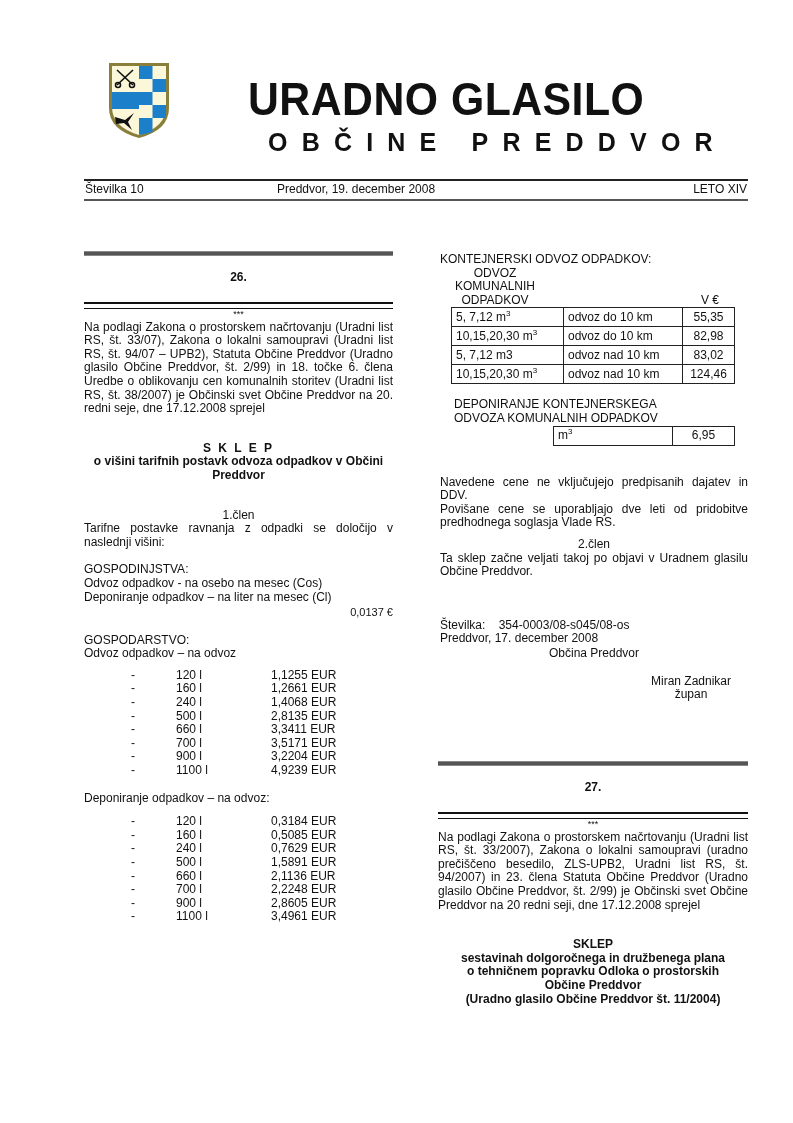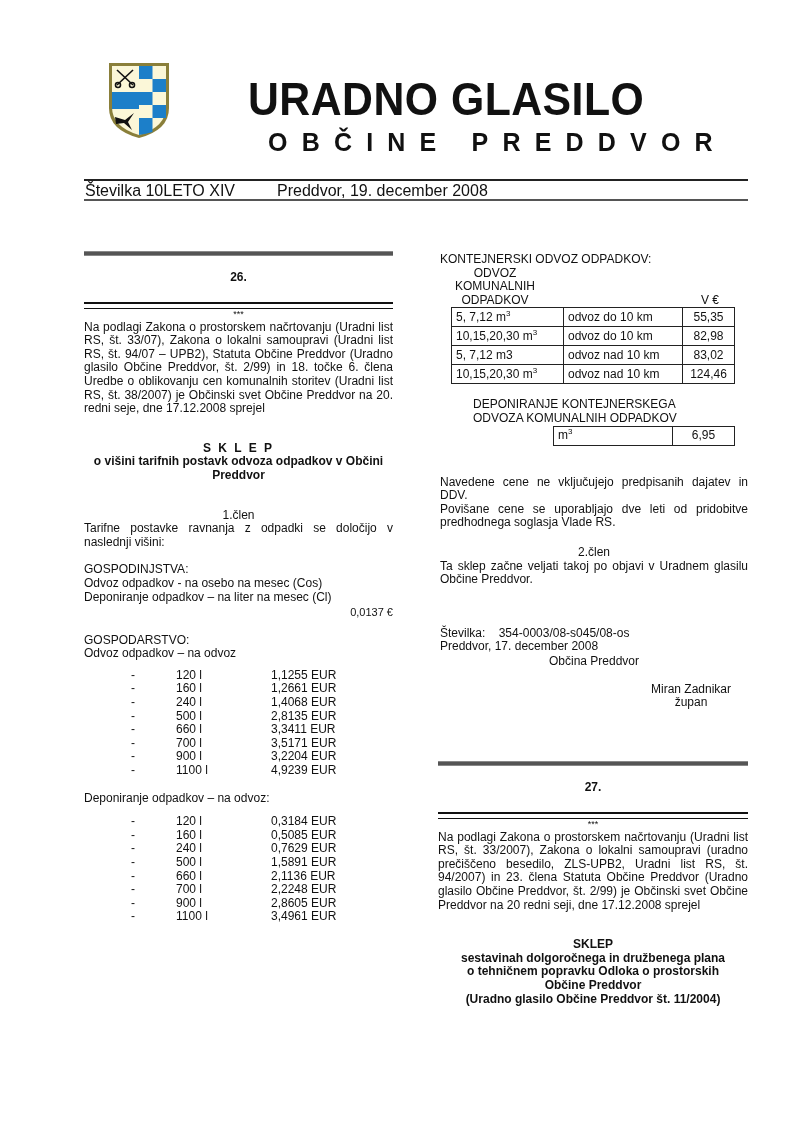--- a/index.html
+++ b/index.html
@@ -7,21 +7,21 @@
          font-family: "Liberation Sans", sans-serif; color: #111; font-size: 12px; }
   .abs { position: absolute; }
   
   .crest { left: 106px; top: 60px; width: 66px; height: 80px; }
   .title-main { left: 248px; top: 72px; font-size: 46px; font-weight: bold; letter-spacing: 0.5px;
                 transform: scaleX(0.93); transform-origin: left top; white-space: nowrap; }
   .title-sub { left: 268px; top: 128px; font-size: 25px; font-weight: bold; letter-spacing: 14.2px;
                white-space: nowrap; }
   .head-rule-top { left: 84px; top: 179px; width: 664px; height: 0; border-top: 2px solid #222; }
   .head-rule-bot { left: 84px; top: 199px; width: 664px; height: 0; border-top: 2px solid #555; }
-  .head-row { left: 85px; top: 182px; width: 662px; font-size: 16px; display: flex; }
+  .head-row { left: 85px; top: 182px; width: 662px; font-size: 12px; display: flex; justify-content: space-between; }
   .head-row span:nth-child(2) { position: absolute; left: 192px; }
   
   .rule-thick { height: 3px; background: #555; border-top: 1px solid #888; border-bottom: 1px solid #888; }
   .rule-double { height: 4px; border-top: 2px solid #111; border-bottom: 1px solid #111; }
   .col { font-size: 12px; line-height: 13.6px; }
   .justify { text-align: justify; text-align-last: left; }
   .center { text-align: center; }
   .bold { font-weight: bold; }
   .stars { font-size: 9px; text-align: center; }
   table.tbl { border-collapse: collapse; font-size: 12px; }
@@ -200,36 +200,36 @@
       <td class="center">83,02</td>
     </tr>
     <tr>
       <td><span>10,15,20,30 m</span><sup>3</sup></td>
       <td>odvoz nad 10 km</td>
       <td class="center">124,46</td>
     </tr>
   </tbody>
     </table>
 
-  <div style="margin-top:14px; margin-left:33px;">
+  <div style="margin-top:14px; margin-left:14px;">
     <div>DEPONIRANJE KONTEJNERSKEGA</div>
     <div>ODVOZA KOMUNALNIH ODPADKOV</div>
   </div>
   <table class="tbl" style="margin-left:113px; width:182px;">
     <tbody>
         <tr>
       <td style="width:110px;"><span>m</span><sup>3</sup></td>
       <td class="center">6,95</td>
     </tr>
   </tbody>
     </table>
 
   <div class="justify" style="margin-top:30px;">Navedene cene ne vključujejo predpisanih dajatev in DDV.</div>
   <div class="justify">Povišane cene se uporabljajo dve leti od pridobitve predhodnega soglasja Vlade RS.</div>
-  <div class="center" style="margin-top:16px;">2.člen</div>
+  <div class="center" style="margin-top:8px;">2.člen</div>
   <div class="justify">Ta sklep začne veljati takoj po objavi v Uradnem glasilu Občine Preddvor.</div>
 
   <div style="margin-top:40px; white-space:pre;">Številka:    354-0003/08-s045/08-os</div>
   <div>Preddvor, 17. december 2008</div>
   <div class="center" style="margin-top:1px;">Občina Preddvor</div>
   <div style="margin-top:14px; margin-left:208px; width:86px; text-align:center;">
     <div>Miran Zadnikar</div>
     <div>župan</div>
   </div>
 </div>

